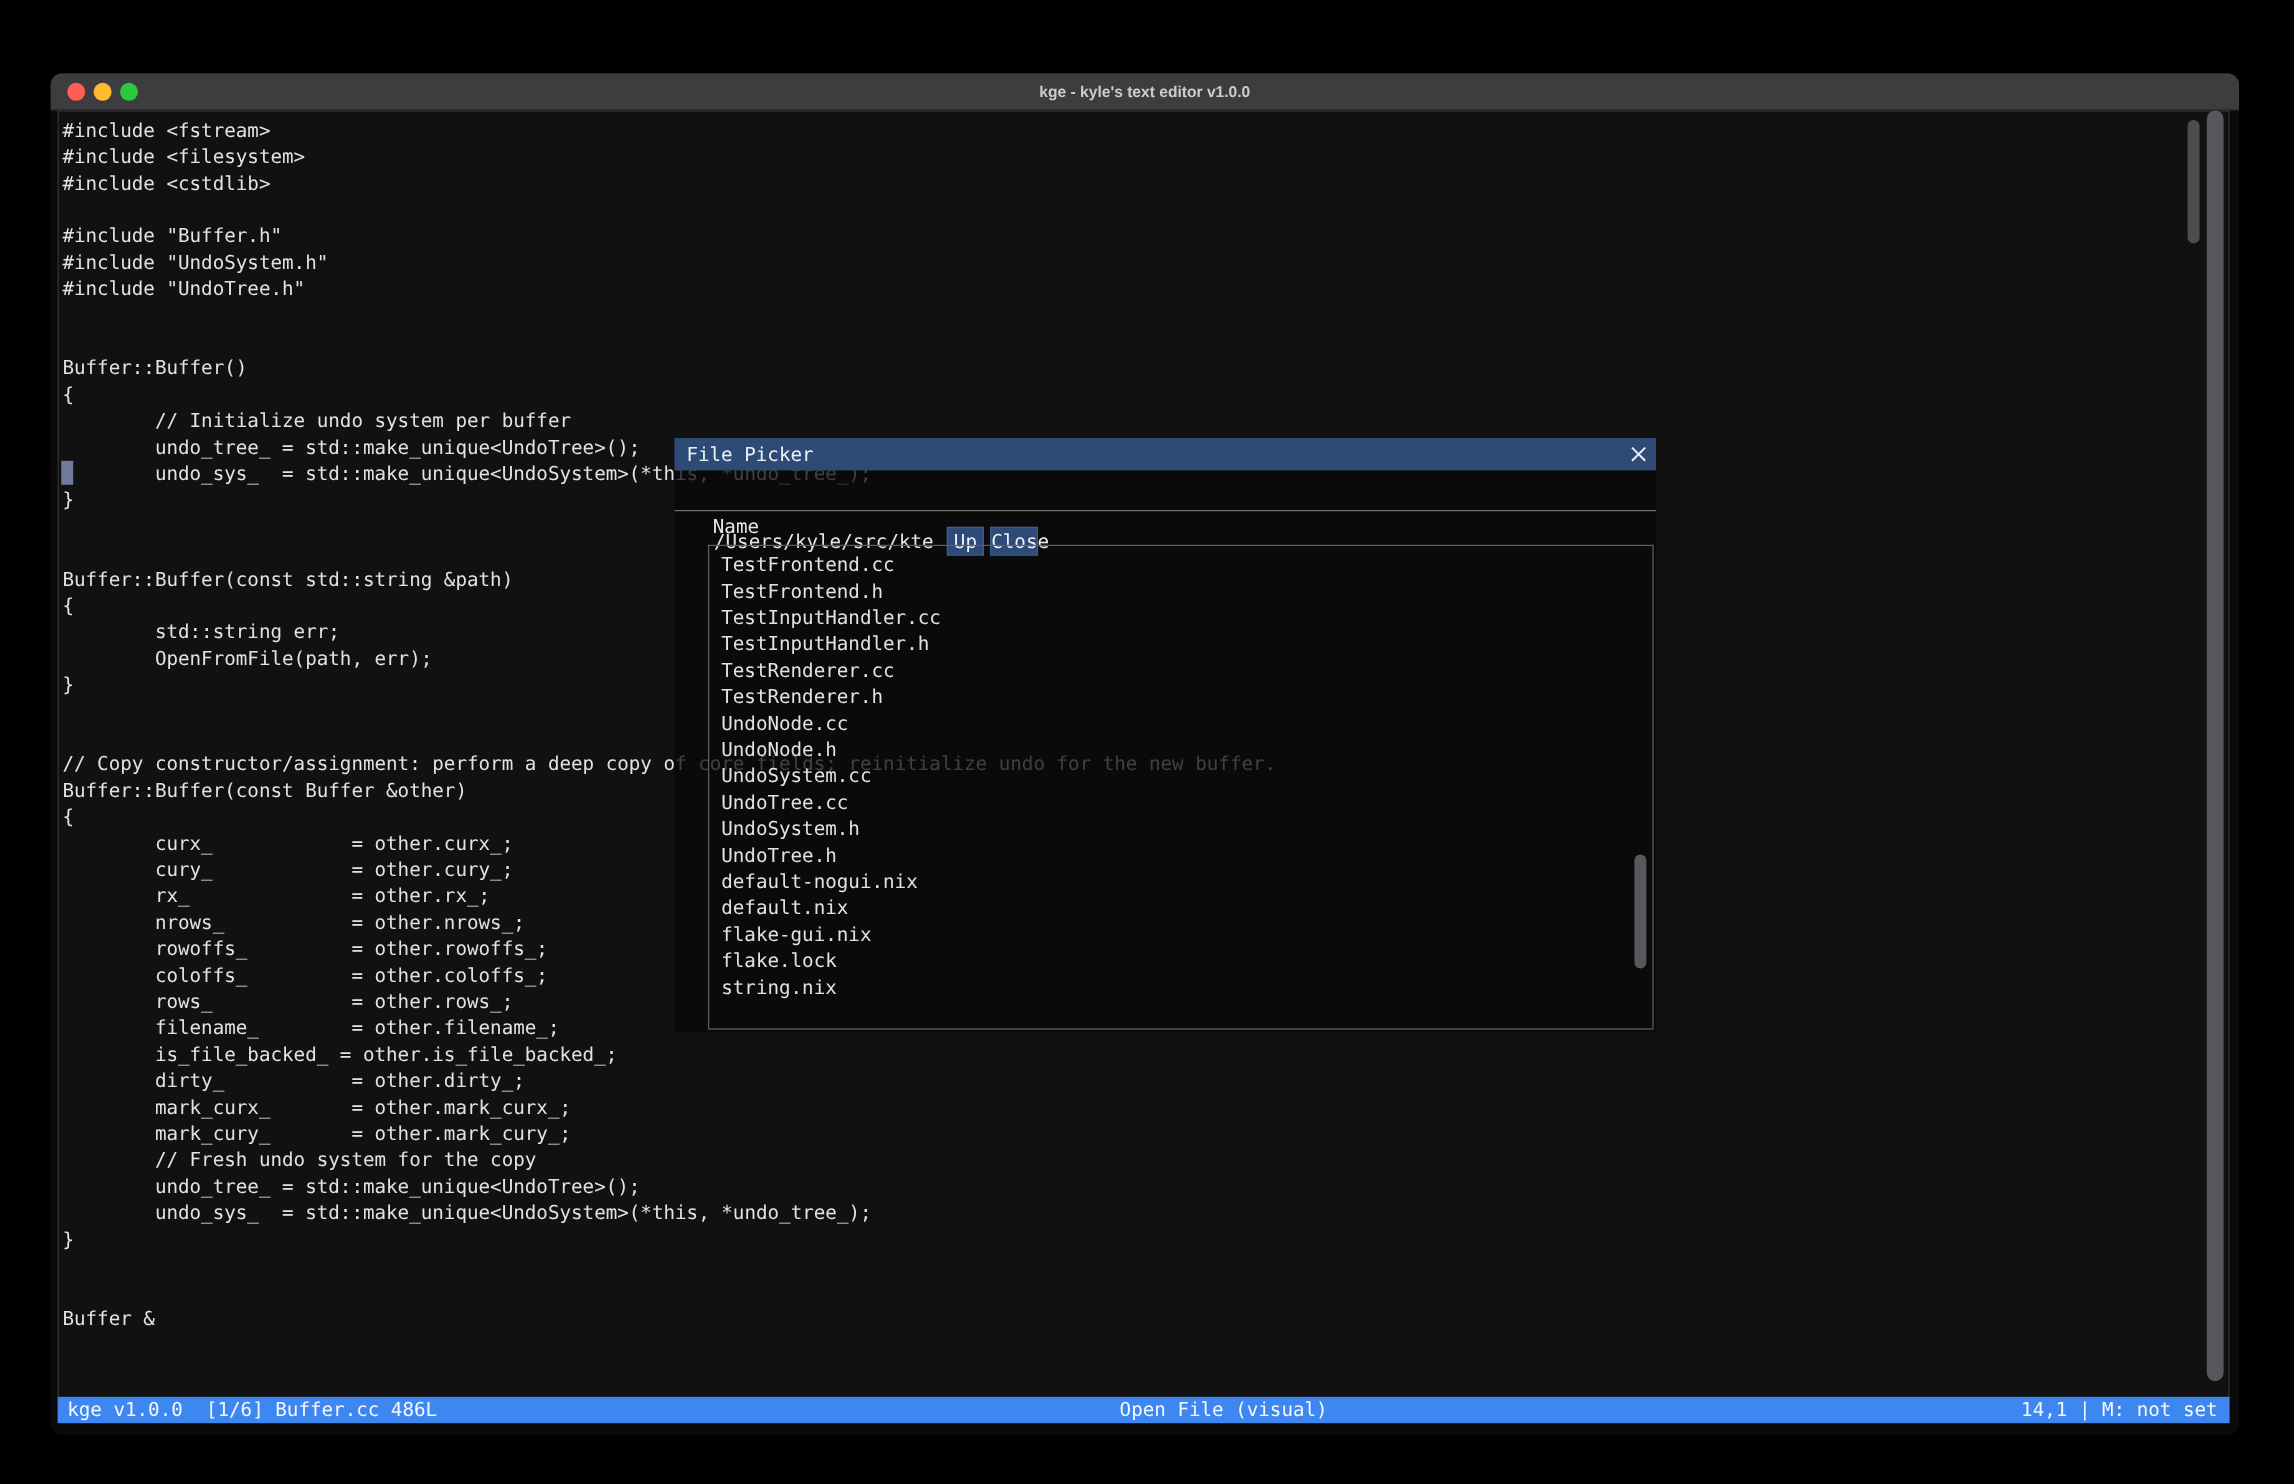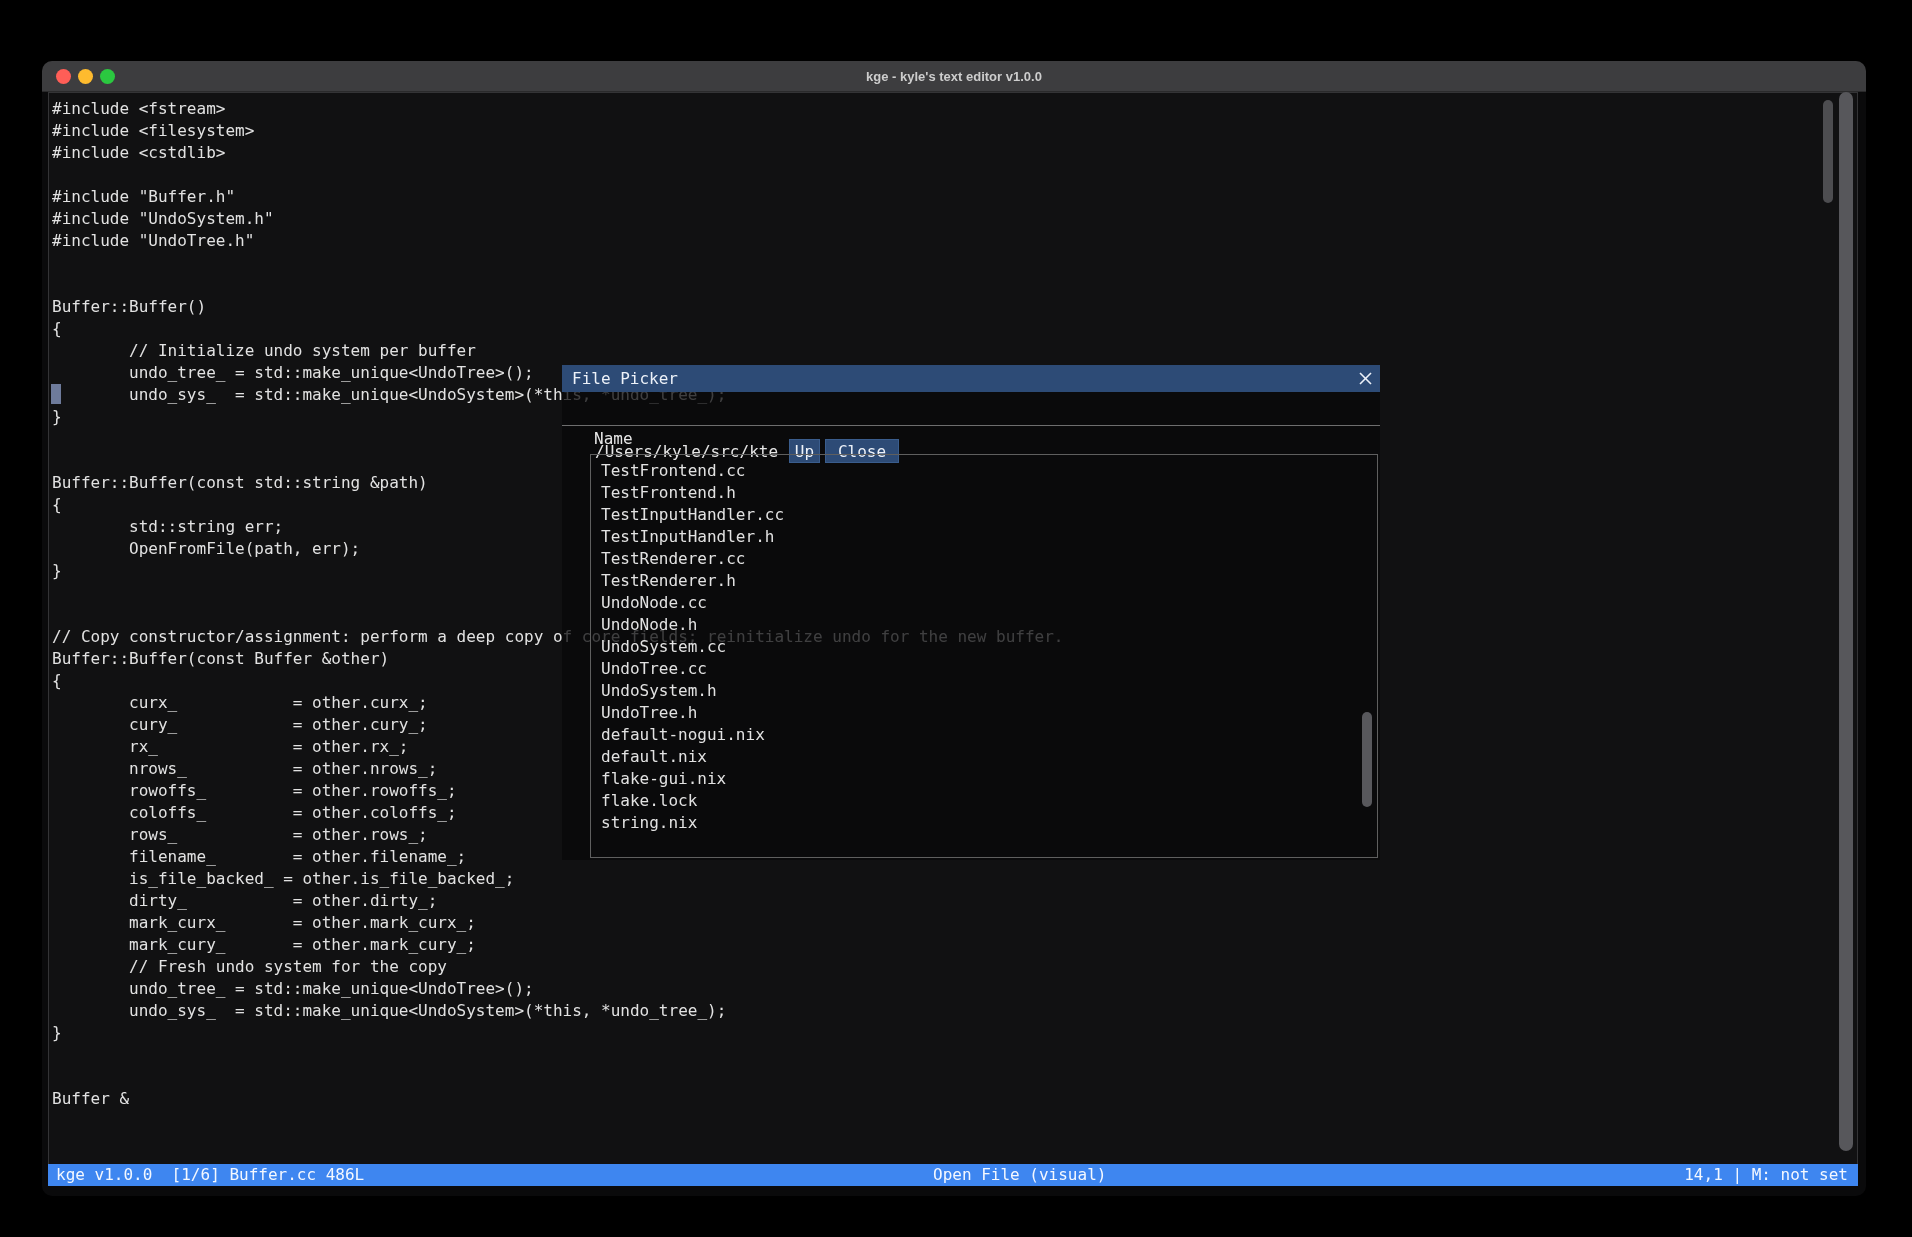--- a/index.html
+++ b/index.html
@@ -54,21 +54,21 @@
     background:var(--dialog-blue);color:#edf2f9;font-size:16px;line-height:27px;}
   .dialog-title{padding-left:10px;}
   .dialog-close{position:absolute;right:4px;top:3px;width:22px;height:21px;
     display:flex;align-items:center;justify-content:center;cursor:pointer;}
   .path-row{position:absolute;left:0;top:27px;width:100%;height:33px;margin-top:43px;}
   .path-text{position:absolute;left:33px;top:6px;height:22px;line-height:22px;
     font-size:16px;color:#e6e6e6;white-space:pre;}
   .dlg-btn{position:absolute;top:4px;height:24px;line-height:24px;background:var(--dialog-blue);
     color:#edf2f9;font-size:16px;text-align:center;border:1px solid #3a5d8d;cursor:pointer;}
   .up-btn{left:227px;width:31px;}
-  .close-btn{left:263px;width:74px;}
+  .close-btn{left:263px;width:40px;}
   .dlg-sep{position:absolute;left:0;top:60px;width:100%;height:1px;background:#6e6e6e;}
   .name-header{position:absolute;left:32px;top:63px;height:22px;line-height:22px;
     font-size:16px;color:#e6e6e6;}
   .list-box{position:absolute;left:28px;top:89px;width:788px;height:404px;
     border:1px solid #5f5f5f;overflow:hidden;}
   .file-list{position:absolute;inset:0;padding:5px 0 0 0;}
   .file-item{height:22px;line-height:22px;padding-left:10px;font-size:16px;
     color:#e2e2e2;white-space:pre;cursor:pointer;}
   .dialog-thumb{position:absolute;left:771px;top:257px;width:10px;height:95px;
     border-radius:5px;background:#58585c;}

